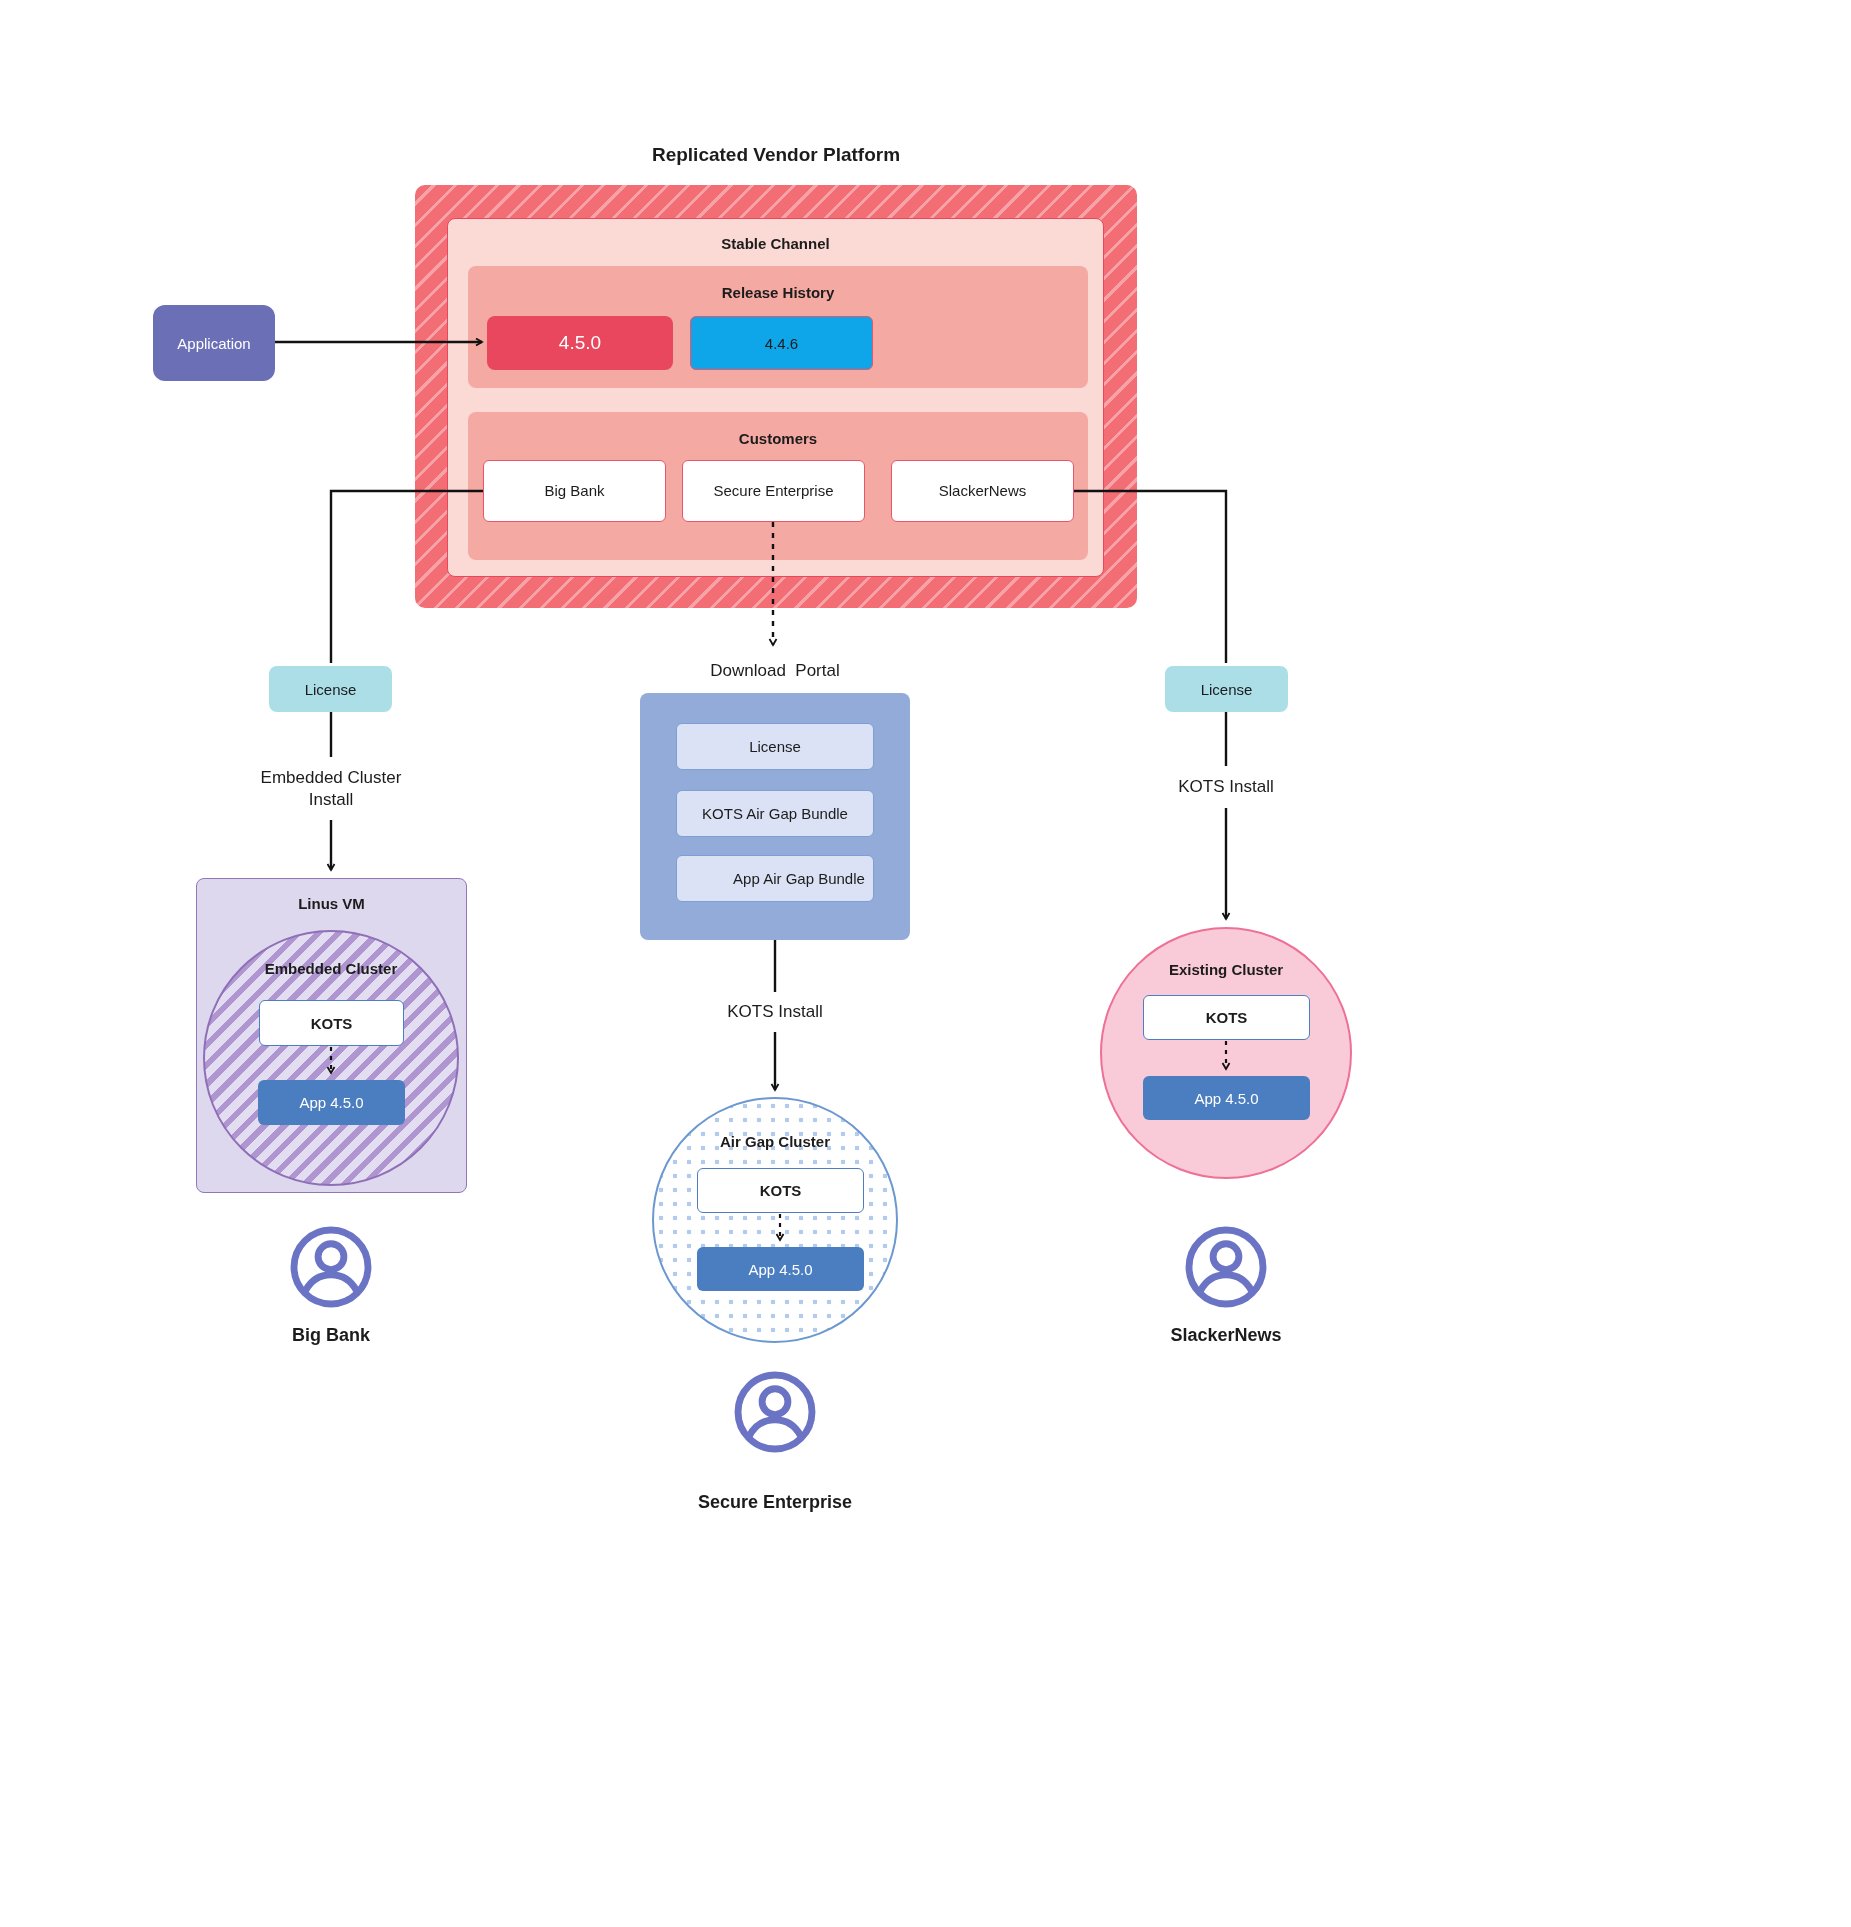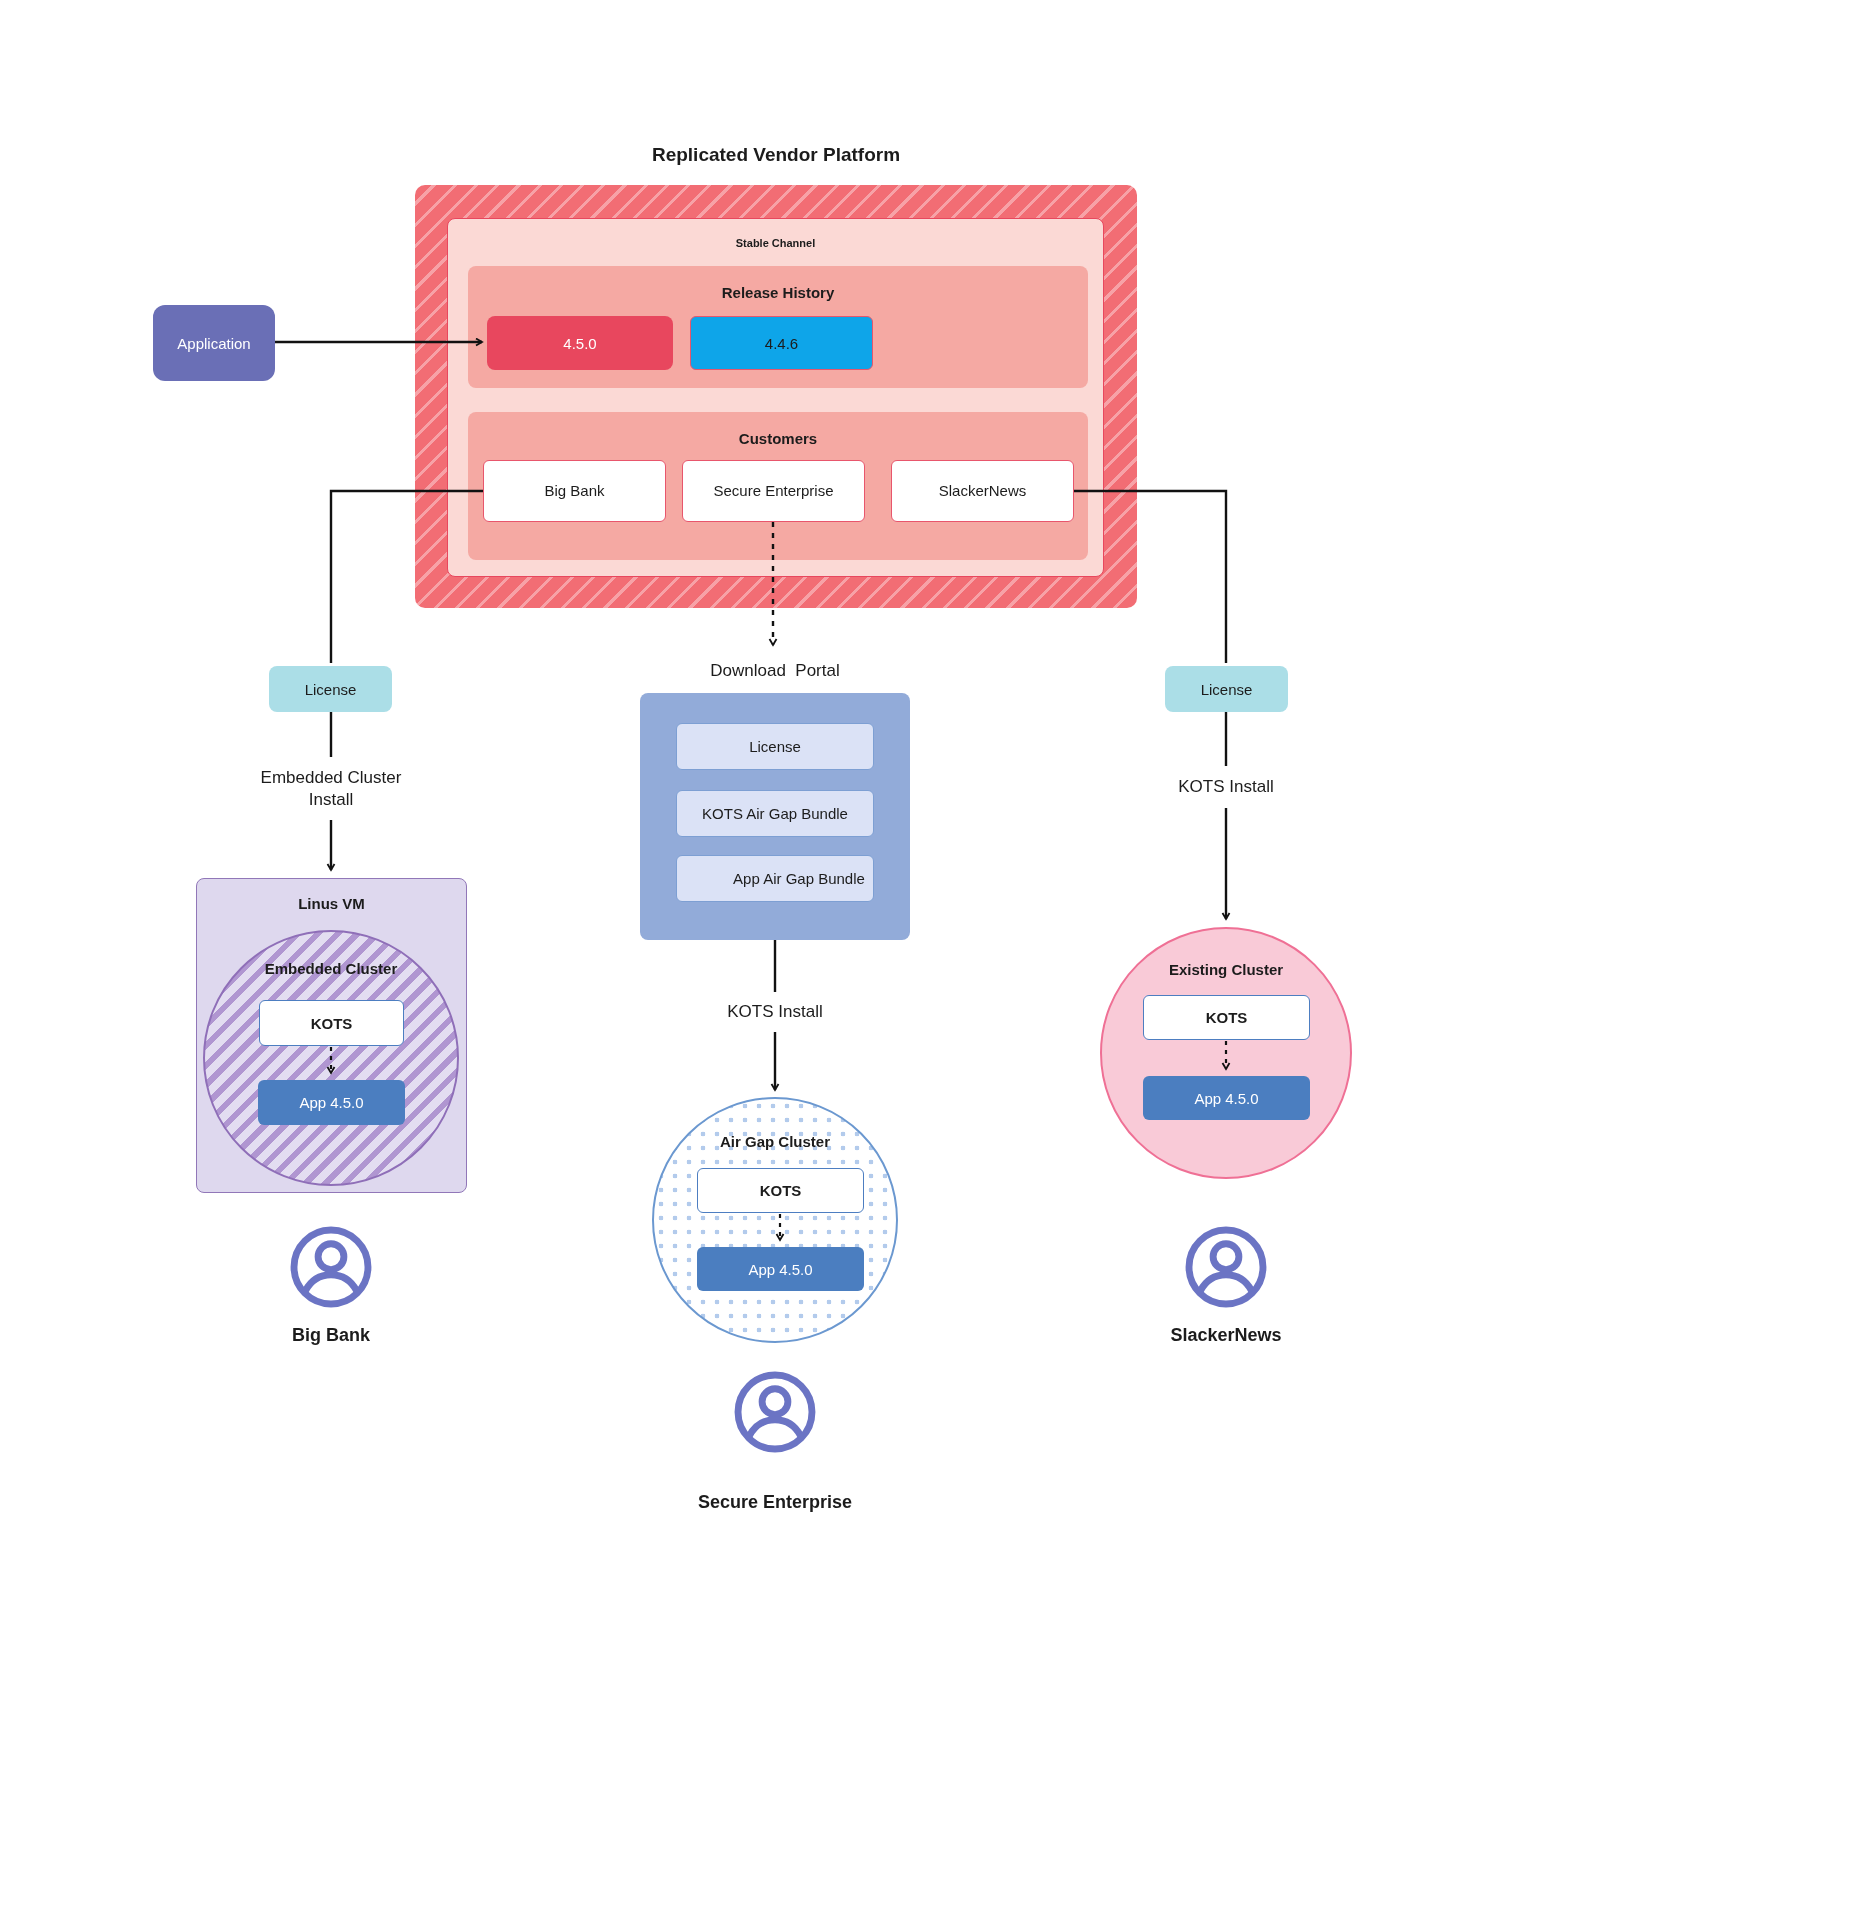--- a/index.html
+++ b/index.html
@@ -10,25 +10,25 @@
   .abs{position:absolute;box-sizing:border-box;}
   .center{display:flex;align-items:center;justify-content:center;text-align:center;}
 
   
   .diagram-title{left:560px;top:140px;width:432px;height:30px;font-size:19px;font-weight:700;}
   .red-hatch{
     left:415px;top:185px;width:722px;height:423px;border-radius:10px;
     background:repeating-linear-gradient(135deg,#f26d74 0px,#f26d74 12px,#f7a2a7 12px,#f7a2a7 15px);
   }
   .stable{left:447px;top:218px;width:657px;height:359px;border-radius:8px;background:#fbd9d5;border:1px solid #e8475e;}
-  .stable-label{left:447px;top:233px;width:657px;height:20px;font-size:11px;font-weight:600;}
+  .stable-label{left:447px;top:233px;width:657px;height:20px;font-size:15px;font-weight:600;}
   .salmon{background:#f5a9a3;border-radius:8px;}
   .release-history{left:468px;top:266px;width:620px;height:122px;}
   .release-label{left:468px;top:282px;width:620px;height:20px;font-size:15px;font-weight:600;}
-  .rel-450{left:487px;top:316px;width:186px;height:54px;background:#e8475e;border-radius:8px;color:#ffffff;font-size:15px;}
+  .rel-450{left:487px;top:316px;width:186px;height:54px;background:#e8475e;border-radius:8px;color:#ffffff;font-size:19px;}
   .rel-446{left:690px;top:316px;width:183px;height:54px;background:#0ea5e9;border:1.5px solid #e8566c;border-radius:6px;font-size:15px;}
   .customers{left:468px;top:412px;width:620px;height:148px;}
   .customers-label{left:468px;top:428px;width:620px;height:20px;font-size:15px;font-weight:600;text-align:right;}
   .cust-box{background:#ffffff;border:1.5px solid #e8566c;border-radius:6px;font-size:15px;line-height:1.25;}
   .cust-bigbank{left:483px;top:460px;width:183px;height:62px;}
   .cust-secure{left:682px;top:460px;width:183px;height:62px;}
   .cust-slacker{left:891px;top:460px;width:183px;height:62px;}
 
   .application{left:153px;top:305px;width:122px;height:76px;background:#6a6fb6;border-radius:12px;color:#ffffff;font-size:15px;}
 

